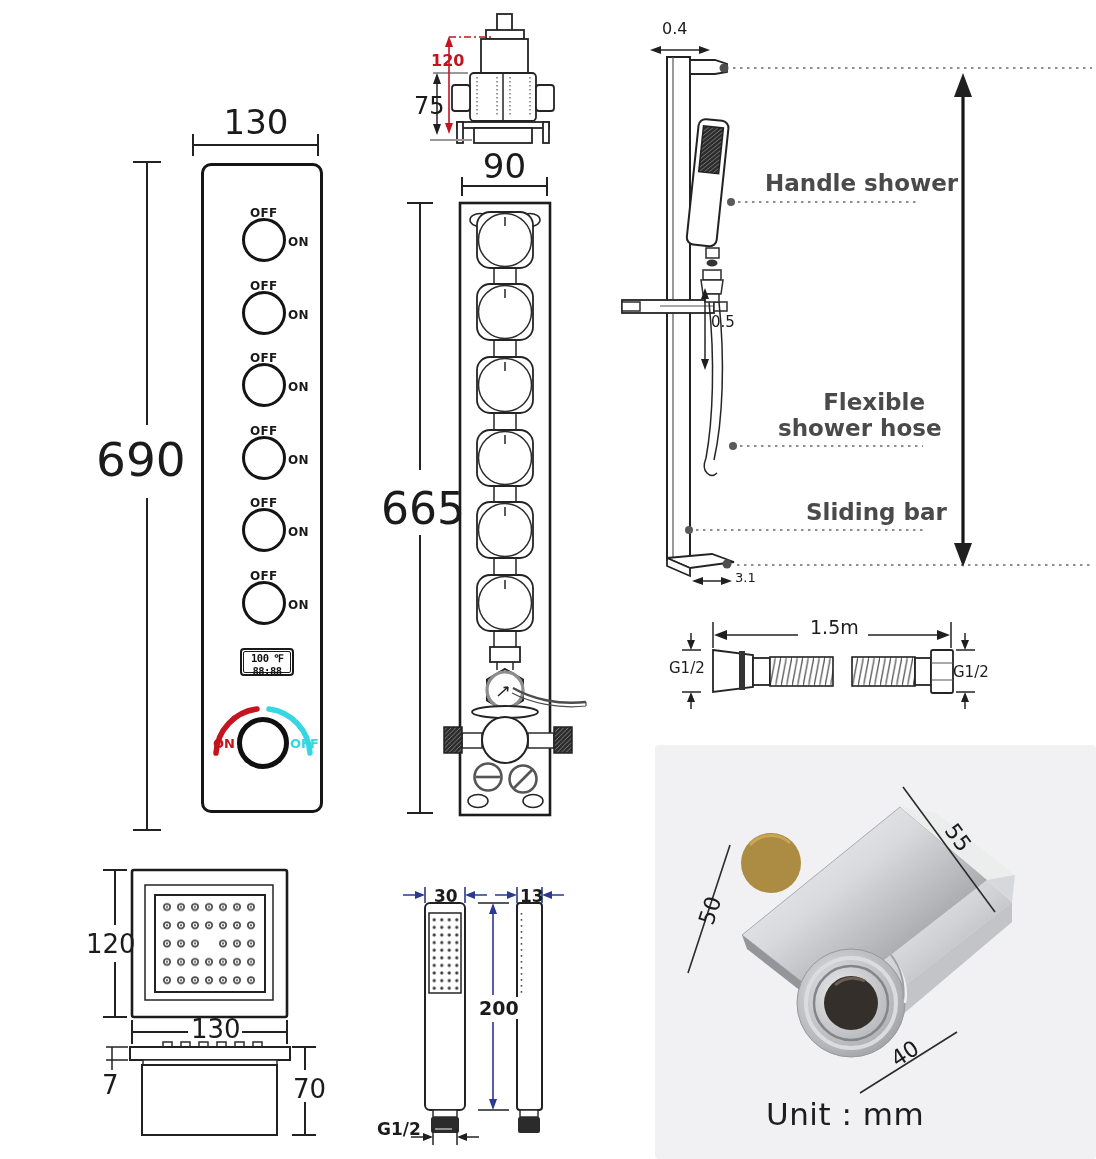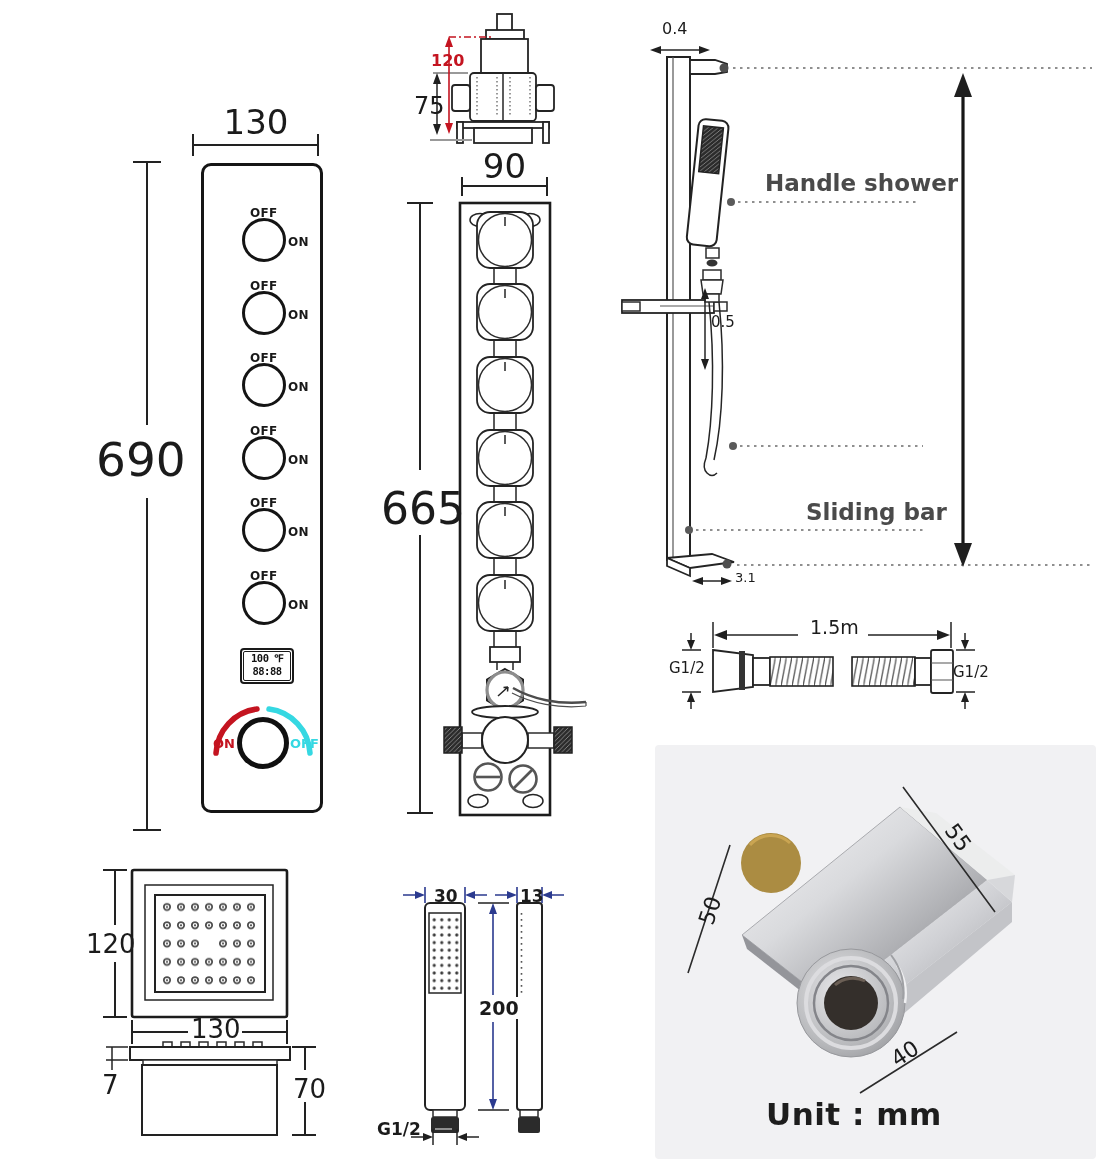--- a/index.html
+++ b/index.html
@@ -26,21 +26,21 @@
   .glabel{color:#4a4a4a;font-weight:700;}
   
   .panel{position:absolute;left:193px;top:163px;width:122px;height:650px;border:3.5px solid #151515;
          border-radius:10px;background:#fff;box-sizing:border-box;z-index:2;margin-left:8px;}
   .krow{position:absolute;left:0;width:100%;height:70px;}
   .koff,.kon{position:absolute;font-size:12px;font-weight:600;color:#191919;letter-spacing:.3px;}
   .koff{left:46px;top:0;}
   .kon{left:84px;top:29px;}
   .kcircle{position:absolute;left:38px;top:12px;width:38px;height:38px;border:3.8px solid #141414;
            border-radius:50%;background:#fff;}
-  .lcd{position:absolute;left:36px;top:482px;width:54px;height:36px;border:2px solid #1a1a1a;
+  .lcd{position:absolute;left:36px;top:482px;width:54px;height:28px;border:2px solid #1a1a1a;
        border-radius:4px;box-sizing:border-box;padding:1px;background:#fff;}
   .lcd-in{width:100%;height:100%;box-sizing:border-box;border:1px solid #1a1a1a;border-radius:2px;
           font-family:"DejaVu Sans Mono","Liberation Mono",monospace;font-weight:700;font-size:10.5px;
           line-height:13px;text-align:center;color:#111;letter-spacing:-.5px;}
   .tknob{position:absolute;left:33px;top:551px;width:42px;height:42px;border:5px solid #101010;
          border-radius:50%;background:#fff;}
   .arcs{position:absolute;left:4px;top:535px;}
   .ton{position:absolute;left:9px;top:570px;font-size:13px;font-weight:700;color:#c41420;}
   .toff{position:absolute;left:86px;top:570px;font-size:13px;font-weight:700;color:#35d8e2;}
   
@@ -359,35 +359,39 @@
   <span class="txt" style="left:96px;top:432px;font-size:47px">690</span>
 
   <span class="txt" style="left:431px;top:51px;font-size:16px;font-weight:700;color:#c41420">120</span>
   <span class="txt" style="left:414px;top:92px;font-size:24px">75</span>
   <span class="txt" style="left:462px;top:146px;width:85px;text-align:center;font-size:34px">90</span>
   <span class="txt" style="left:381px;top:483px;font-size:44px">665</span>
 
   <span class="txt" style="left:662px;top:19px;font-size:16px">0.4</span>
   <span class="txt glabel" style="left:765px;top:170px;font-size:23px">Handle shower</span>
   <span class="txt" style="left:711px;top:313px;font-size:15px">0.5</span>
+  <div class="txt glabel" style="left:778px;top:389px;width:147px;text-align:right;font-size:23px;line-height:26px">
+    <div>Flexible</div>
+    <div>shower hose</div>
+  </div>
   <span class="txt glabel" style="left:806px;top:499px;font-size:23px">Sliding bar</span>
   <span class="txt" style="left:735px;top:570px;font-size:13px">3.1</span>
 
   <span class="txt" style="left:810px;top:616px;font-size:19px">1.5m</span>
   <span class="txt" style="left:669px;top:659px;font-size:15px">G1/2</span>
   <span class="txt" style="left:953px;top:663px;font-size:15px">G1/2</span>
 
   <span class="txt" style="left:86px;top:929px;font-size:26px">120</span>
   <span class="txt" style="left:191px;top:1014px;font-size:26px">130</span>
   <span class="txt" style="left:102px;top:1070px;font-size:26px">7</span>
   <span class="txt" style="left:293px;top:1074px;font-size:26px">70</span>
 
   <span class="txt" style="left:434px;top:886px;font-size:17px;font-weight:700">30</span>
   <span class="txt" style="left:520px;top:886px;font-size:17px;font-weight:700">13</span>
   <span class="txt" style="left:477px;top:997px;font-size:19px;font-weight:700;background:#fff;padding:0 2px">200</span>
   <span class="txt" style="left:377px;top:1119px;font-size:17px;font-weight:600">G1/2</span>
 
   <span class="txt" style="left:696px;top:898px;font-size:22px;transform:rotate(-72deg)">50</span>
   <span class="txt" style="left:944px;top:825px;font-size:22px;transform:rotate(54deg)">55</span>
   <span class="txt" style="left:891px;top:1041px;font-size:22px;transform:rotate(-33deg)">40</span>
-  <span class="txt" style="left:766px;top:1096px;font-size:31px;font-weight:700;color:#1d1d1d;letter-spacing:.5px">Unit : mm</span>
+  <span class="txt" style="left:766px;top:1096px;font-size:31px;font-weight:400;color:#1d1d1d;letter-spacing:.5px">Unit : mm</span>
 
 </div>
 
 </body></html>

